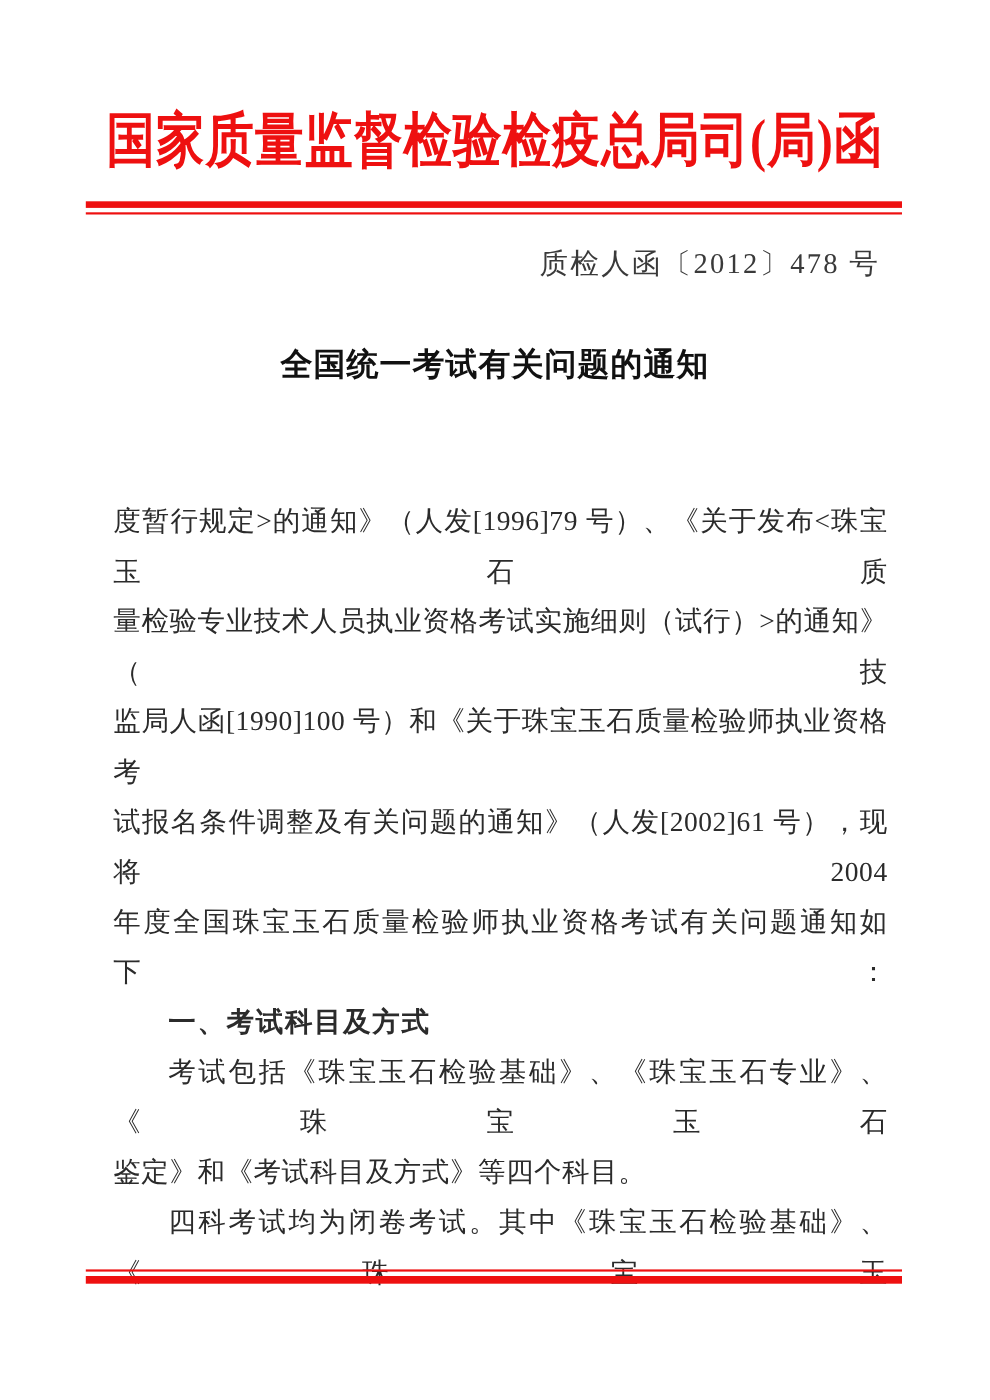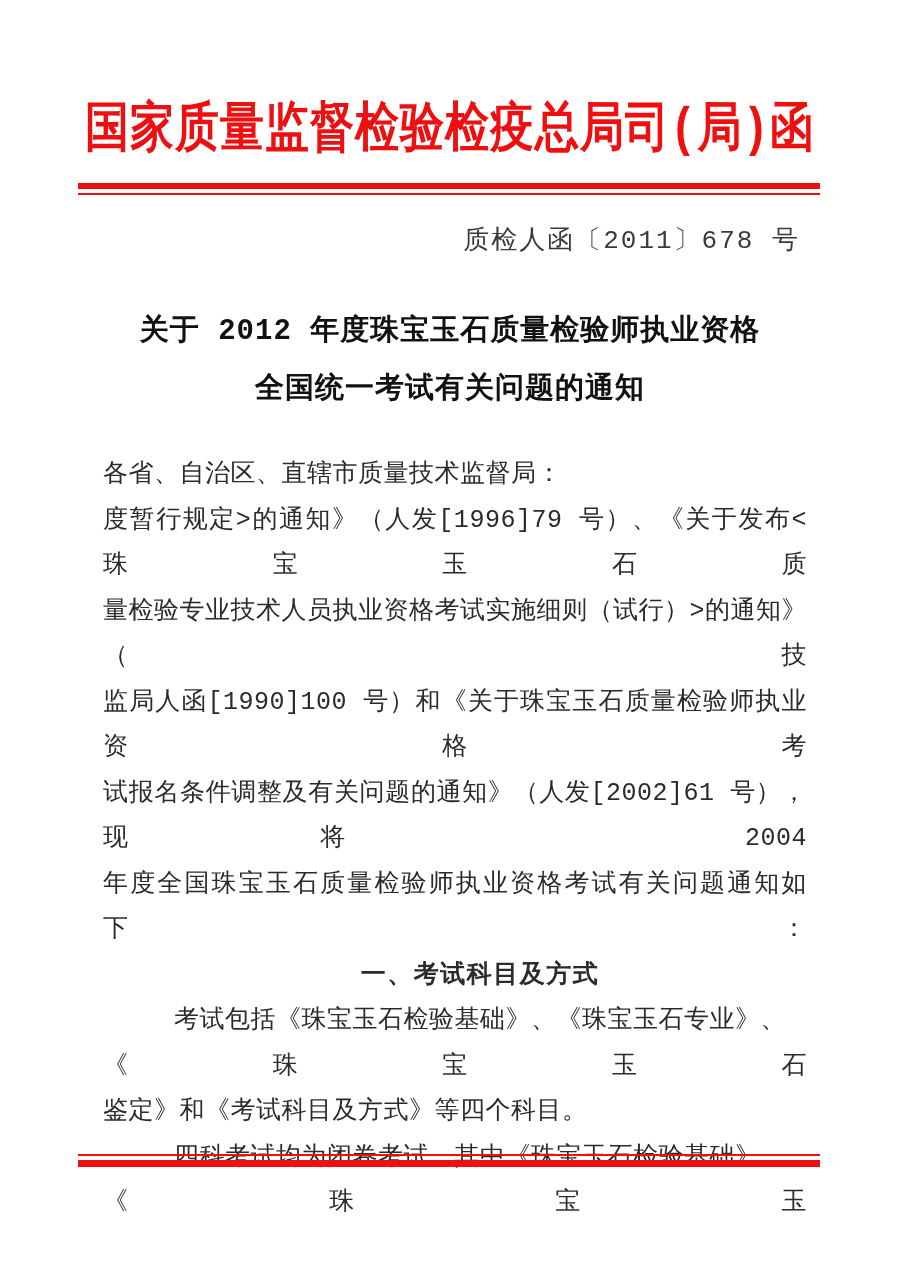--- a/index.html
+++ b/index.html
@@ -12,21 +12,20 @@
   body{
     font-family:"Liberation Serif","DejaVu Serif",serif;
     color:var(--ink);
   }
   .page{
     position:relative;
     width:900px;
     height:1239px;
     background:var(--paper);
     overflow:hidden;
-    font-family:Liberation Mono, monospace;
   }
   
   .masthead{
     position:absolute;
     top:98px;
     left:0;
     width:900px;
     text-align:center;
     font-size:44px;
     font-weight:bold;
@@ -80,42 +79,40 @@
     line-height:45.5px;
     color:#2b2b2b;
     letter-spacing:0.5px;
   }
   .line{white-space:nowrap;}
   .line.fill{
     white-space:normal;
     text-align:justify;
     text-align-last:justify;
   }
-  .line.indent{text-indent:2em;text-align:center;}
+  .line.indent{text-indent:2em;}
   .line.bold{font-weight:bold;letter-spacing:1.5px;}
 </style>
 </head>
 <body>
 
 <div class="page">
 
   <div class="masthead">国家质量监督检验检疫总局司(局)函</div>
 
   <div class="rule rule-header-thick"></div>
   <div class="rule rule-header-thin"></div>
 
-  <div class="doc-number">质检人函〔2011〕678 号</div>
+  <div class="doc-number">质检人函〔2012〕478 号</div>
 
   <div class="title">
-    <div class="title-line1">关于 2012 年度珠宝玉石质量检验师执业资格</div>
     <div class="title-line2">全国统一考试有关问题的通知</div>
   </div>
 
   <div class="body-text">
-    <div class="line">各省、自治区、直辖市质量技术监督局：</div>
     <div class="line fill">度暂行规定&gt;的通知》（人发[1996]79 号）、《关于发布&lt;珠宝玉石质</div>
     <div class="line fill">量检验专业技术人员执业资格考试实施细则（试行）&gt;的通知》（技</div>
     <div class="line fill">监局人函[1990]100 号）和《关于珠宝玉石质量检验师执业资格考</div>
     <div class="line fill">试报名条件调整及有关问题的通知》（人发[2002]61 号），现将 2004</div>
     <div class="line fill">年度全国珠宝玉石质量检验师执业资格考试有关问题通知如下：</div>
     <div class="line indent bold">一、考试科目及方式</div>
     <div class="line indent fill">考试包括《珠宝玉石检验基础》、《珠宝玉石专业》、《珠宝玉石</div>
     <div class="line">鉴定》和《考试科目及方式》等四个科目。</div>
     <div class="line indent fill">四科考试均为闭卷考试。其中《珠宝玉石检验基础》、《珠宝玉</div>
 

